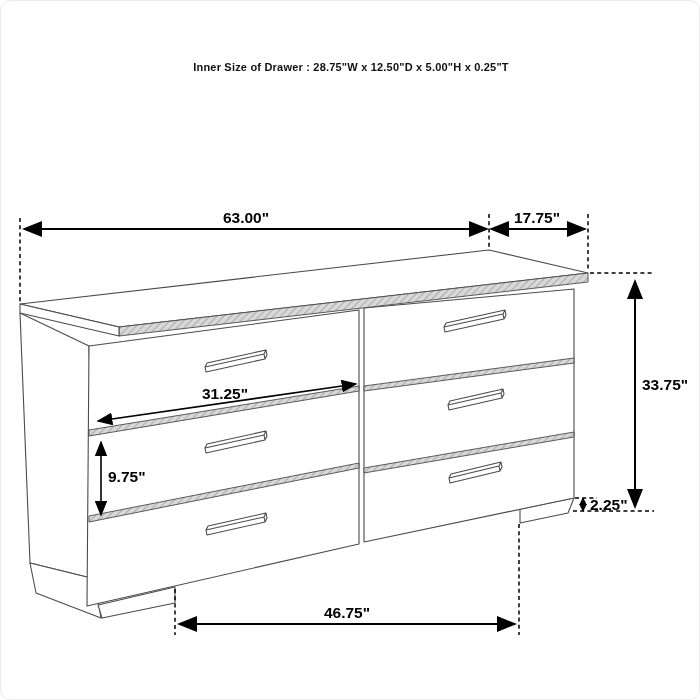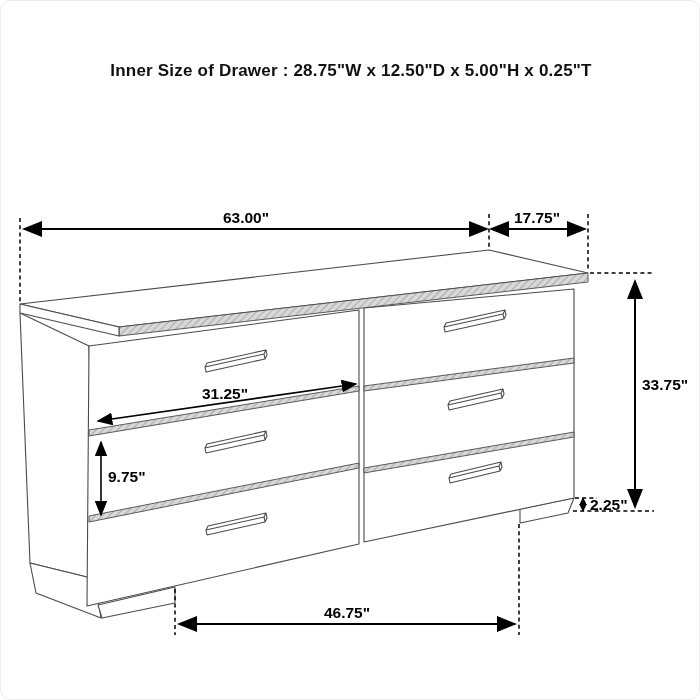--- a/index.html
+++ b/index.html
@@ -3,21 +3,21 @@
 <meta charset="utf-8">
 <style>
   html,body{margin:0;padding:0;background:#ffffff;}
   #stage{
     position:relative;width:700px;height:700px;background:#ffffff;
     font-family:"Liberation Sans",sans-serif;overflow:hidden;
     border:1px solid #ececec;box-sizing:border-box;border-radius:10px;
   }
   #title{
     position:absolute;top:60px;left:0;width:700px;text-align:center;
-    font-size:17px;font-weight:bold;color:#111;letter-spacing:.2px;
+    font-size:11px;font-weight:bold;color:#111;letter-spacing:.2px;
   }
   svg{position:absolute;left:0;top:0;}
   .edge{fill:#ffffff;stroke:#4b4b4b;stroke-width:1.1;stroke-linejoin:round;}
   .hatch{fill:url(#hatchpat);stroke:#4b4b4b;stroke-width:0.9;}
   .dim{stroke:#000;stroke-width:2;fill:none;}
   .dimthin{stroke:#000;stroke-width:1.6;fill:none;}
   .dash{stroke:#000;stroke-width:1.5;fill:none;stroke-dasharray:4 3.2;}
   .dimtxt{font-family:"Liberation Sans",sans-serif;font-size:15.5px;font-weight:bold;fill:#000;}
   .ah{fill:#000;stroke:none;}
 </style>

